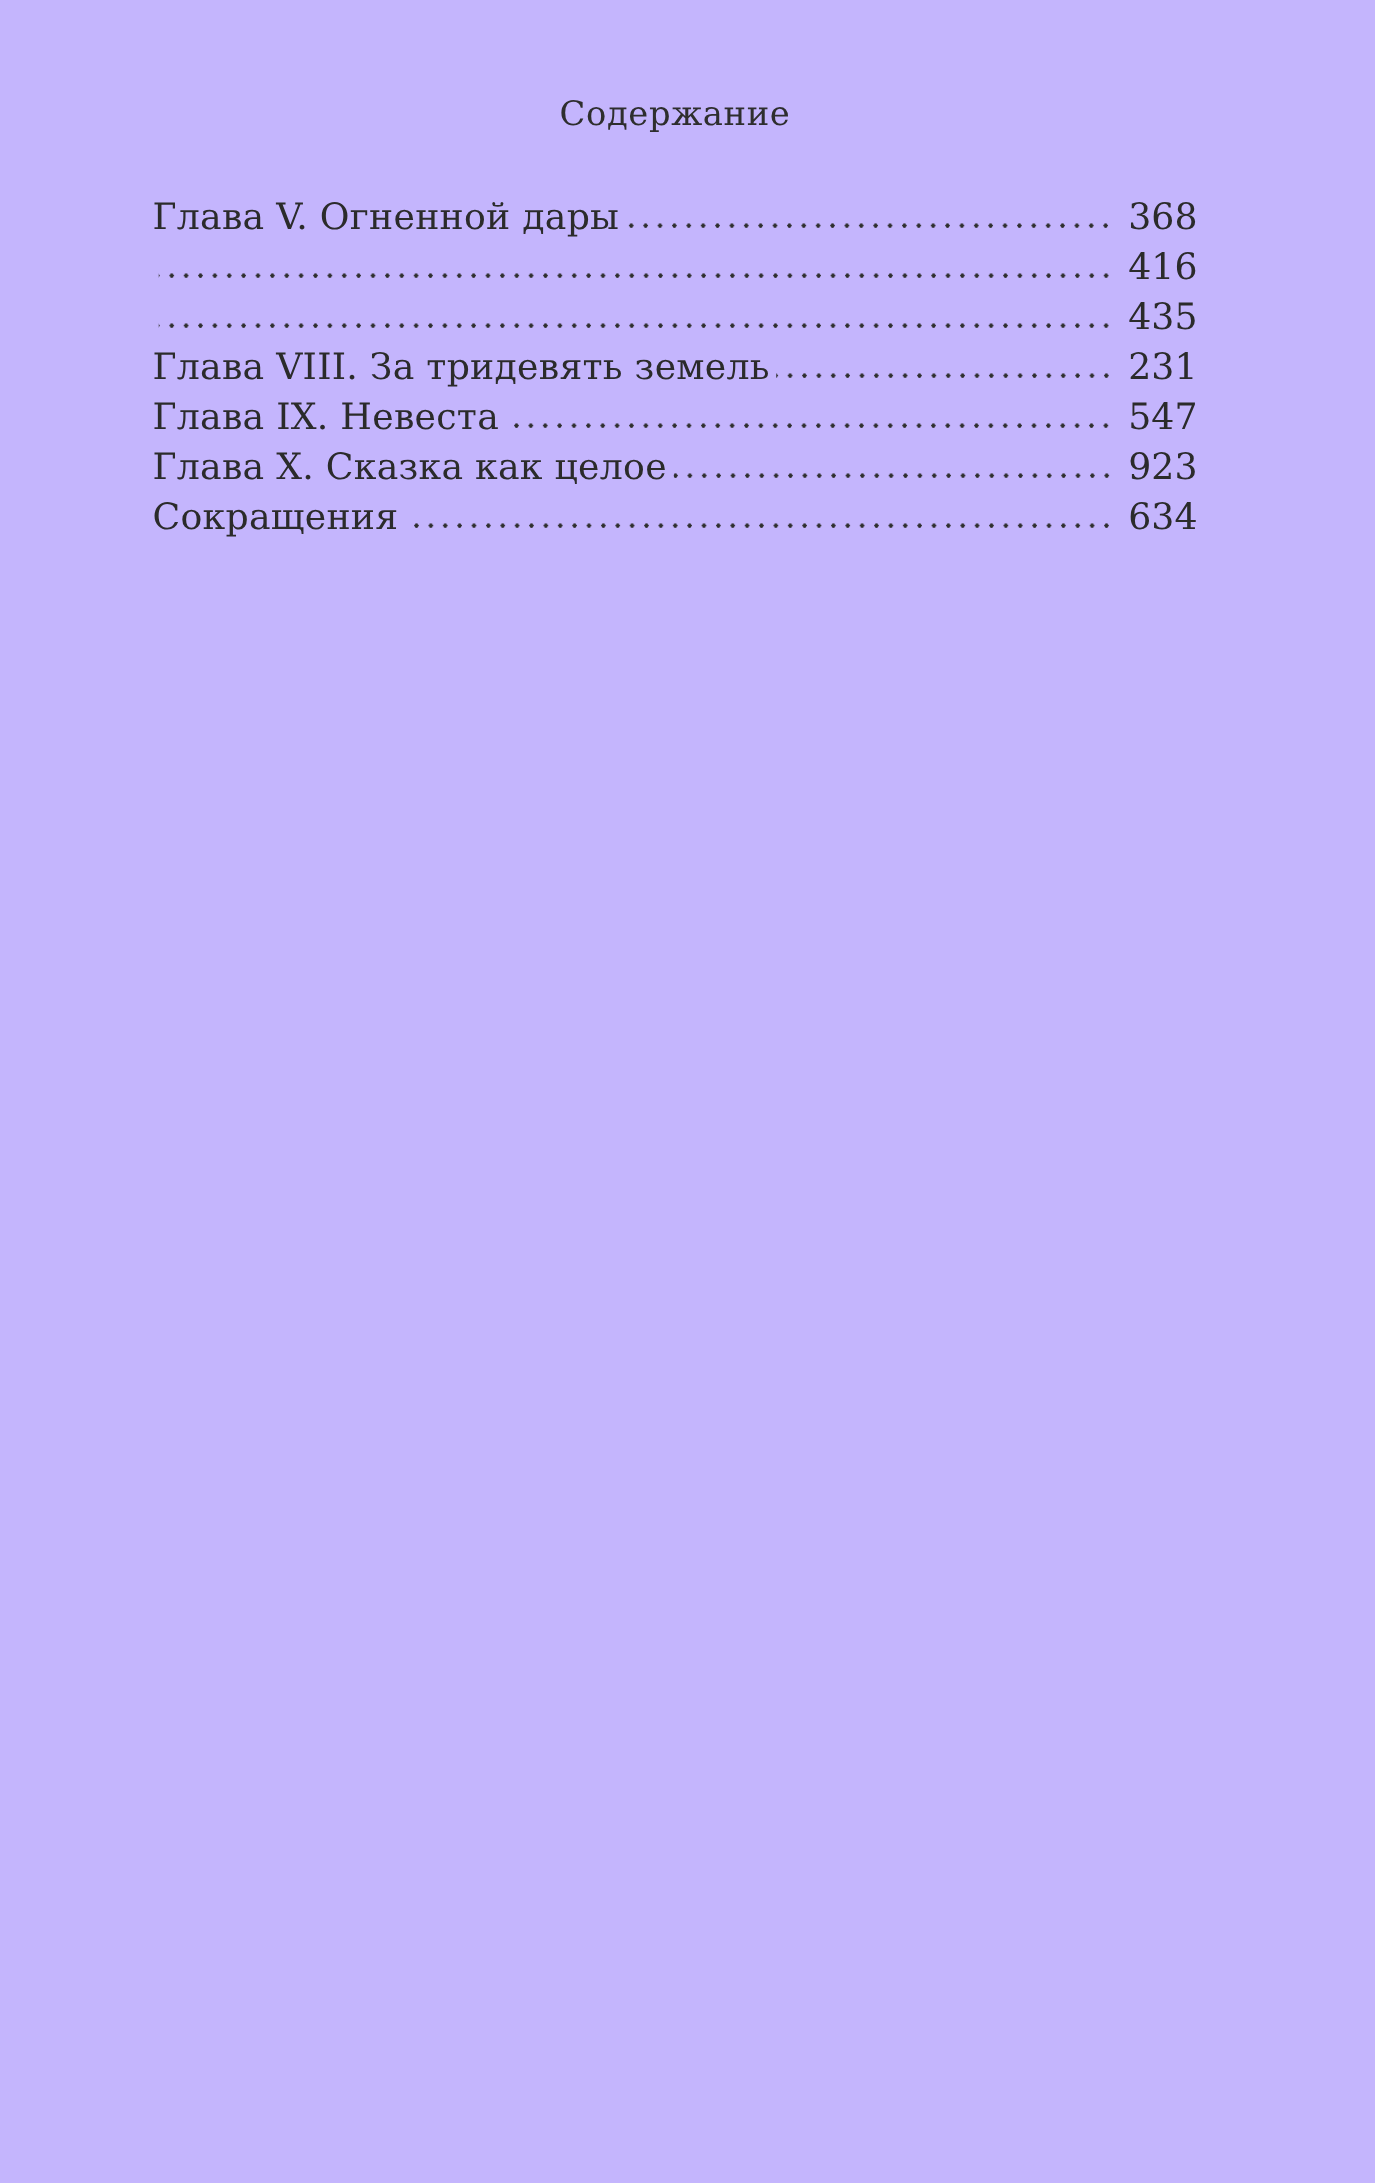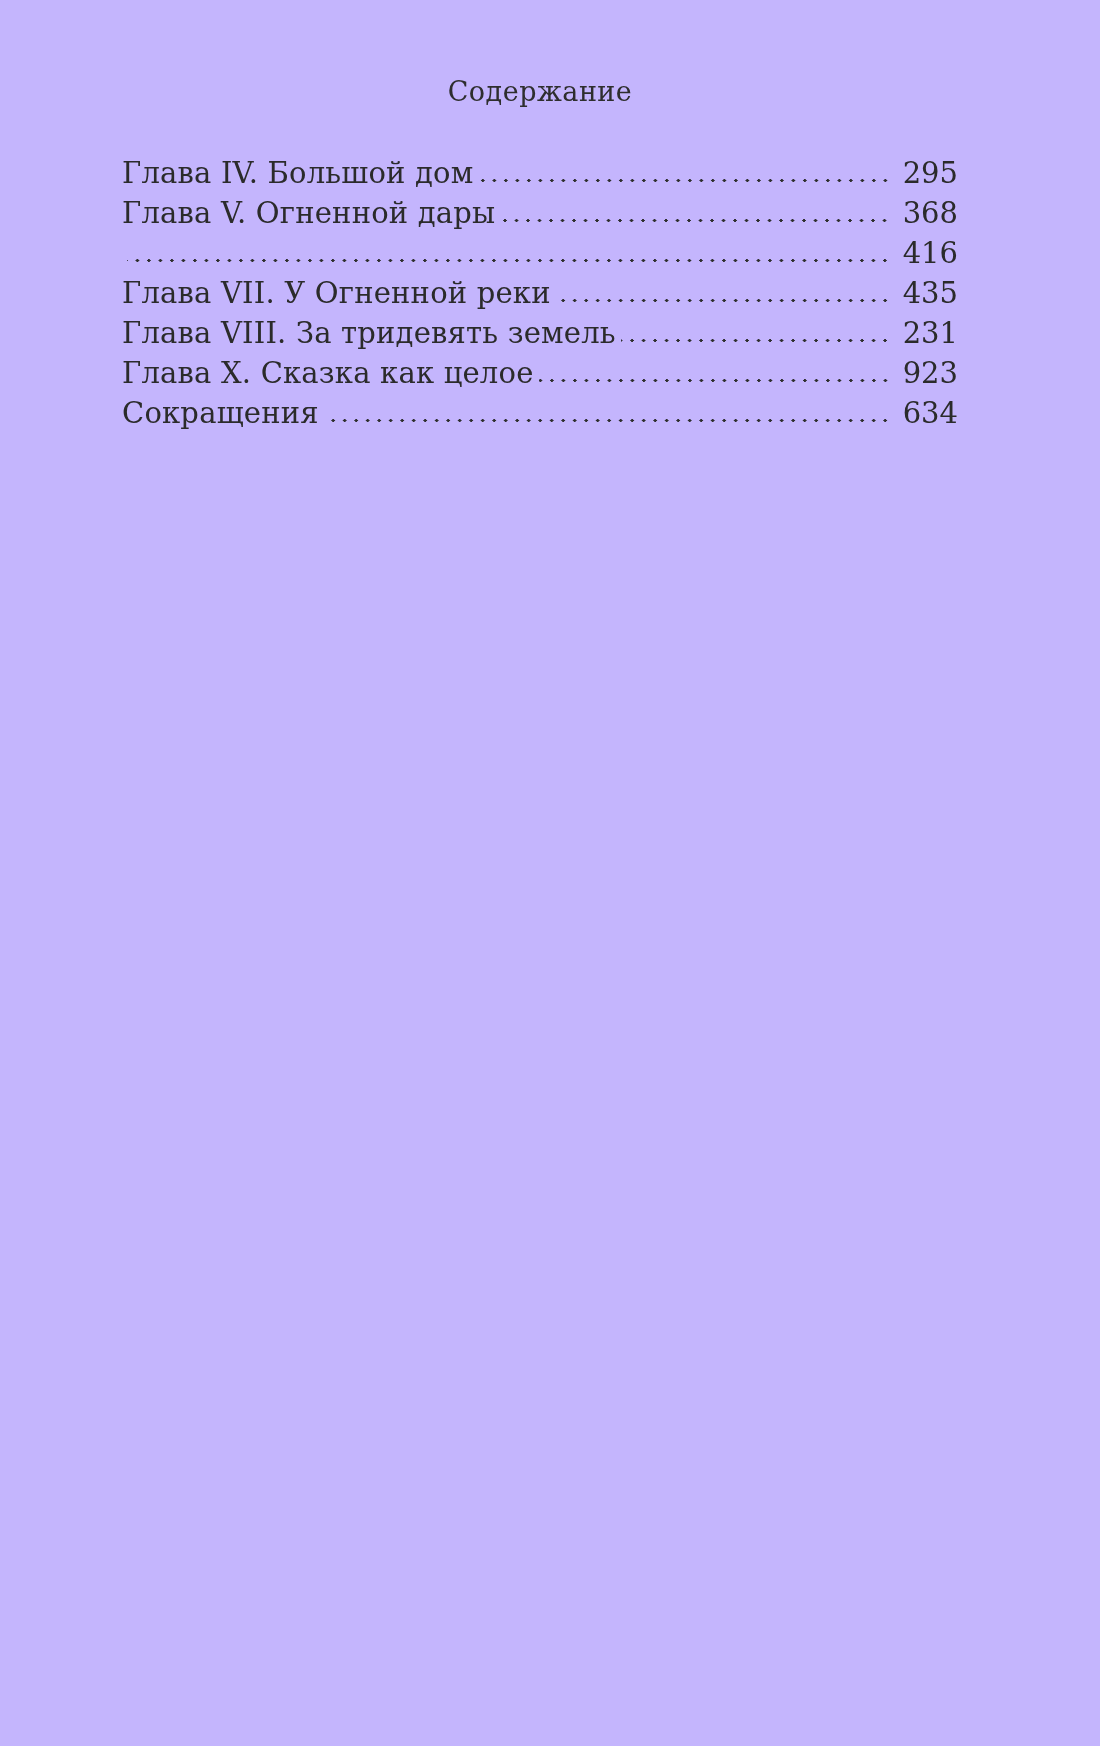--- a/index.html
+++ b/index.html
@@ -67,49 +67,48 @@
 </style>
 </head>
 <body>
 
 <div class="page">
 
   <h1 class="toc-title">Содержание</h1>
 
   <div class="toc-list">
 
-    <div class="toc-row">
-      <span class="toc-label">Глава IV. Большой дом</span>
-      <span class="toc-dots"></span>
-      <span class="toc-page">295</span>
-    </div>
 
     <div class="toc-row">
       <span class="toc-label">Глава V. Огненной дары</span>
       <span class="toc-dots"></span>
       <span class="toc-page">368</span>
     </div>
 
     <div class="toc-row">
       <span class="toc-dots"></span>
       <span class="toc-page">416</span>
     </div>
 
     <div class="toc-row">
-      <span class="toc-label">Глава VII. У Огненной реки</span>
       <span class="toc-dots"></span>
       <span class="toc-page">435</span>
     </div>
 
     <div class="toc-row">
       <span class="toc-label">Глава VIII. За тридевять земель</span>
       <span class="toc-dots"></span>
       <span class="toc-page">231</span>
     </div>
 
+    <div class="toc-row">
+      <span class="toc-label">Глава IX. Невеста</span>
+      <span class="toc-dots"></span>
+      <span class="toc-page">547</span>
+    </div>
 
     <div class="toc-row">
       <span class="toc-label">Глава X. Сказка как целое</span>
       <span class="toc-dots"></span>
       <span class="toc-page">923</span>
     </div>
 
     <div class="toc-row">
       <span class="toc-label">Сокращения</span>
       <span class="toc-dots"></span>

